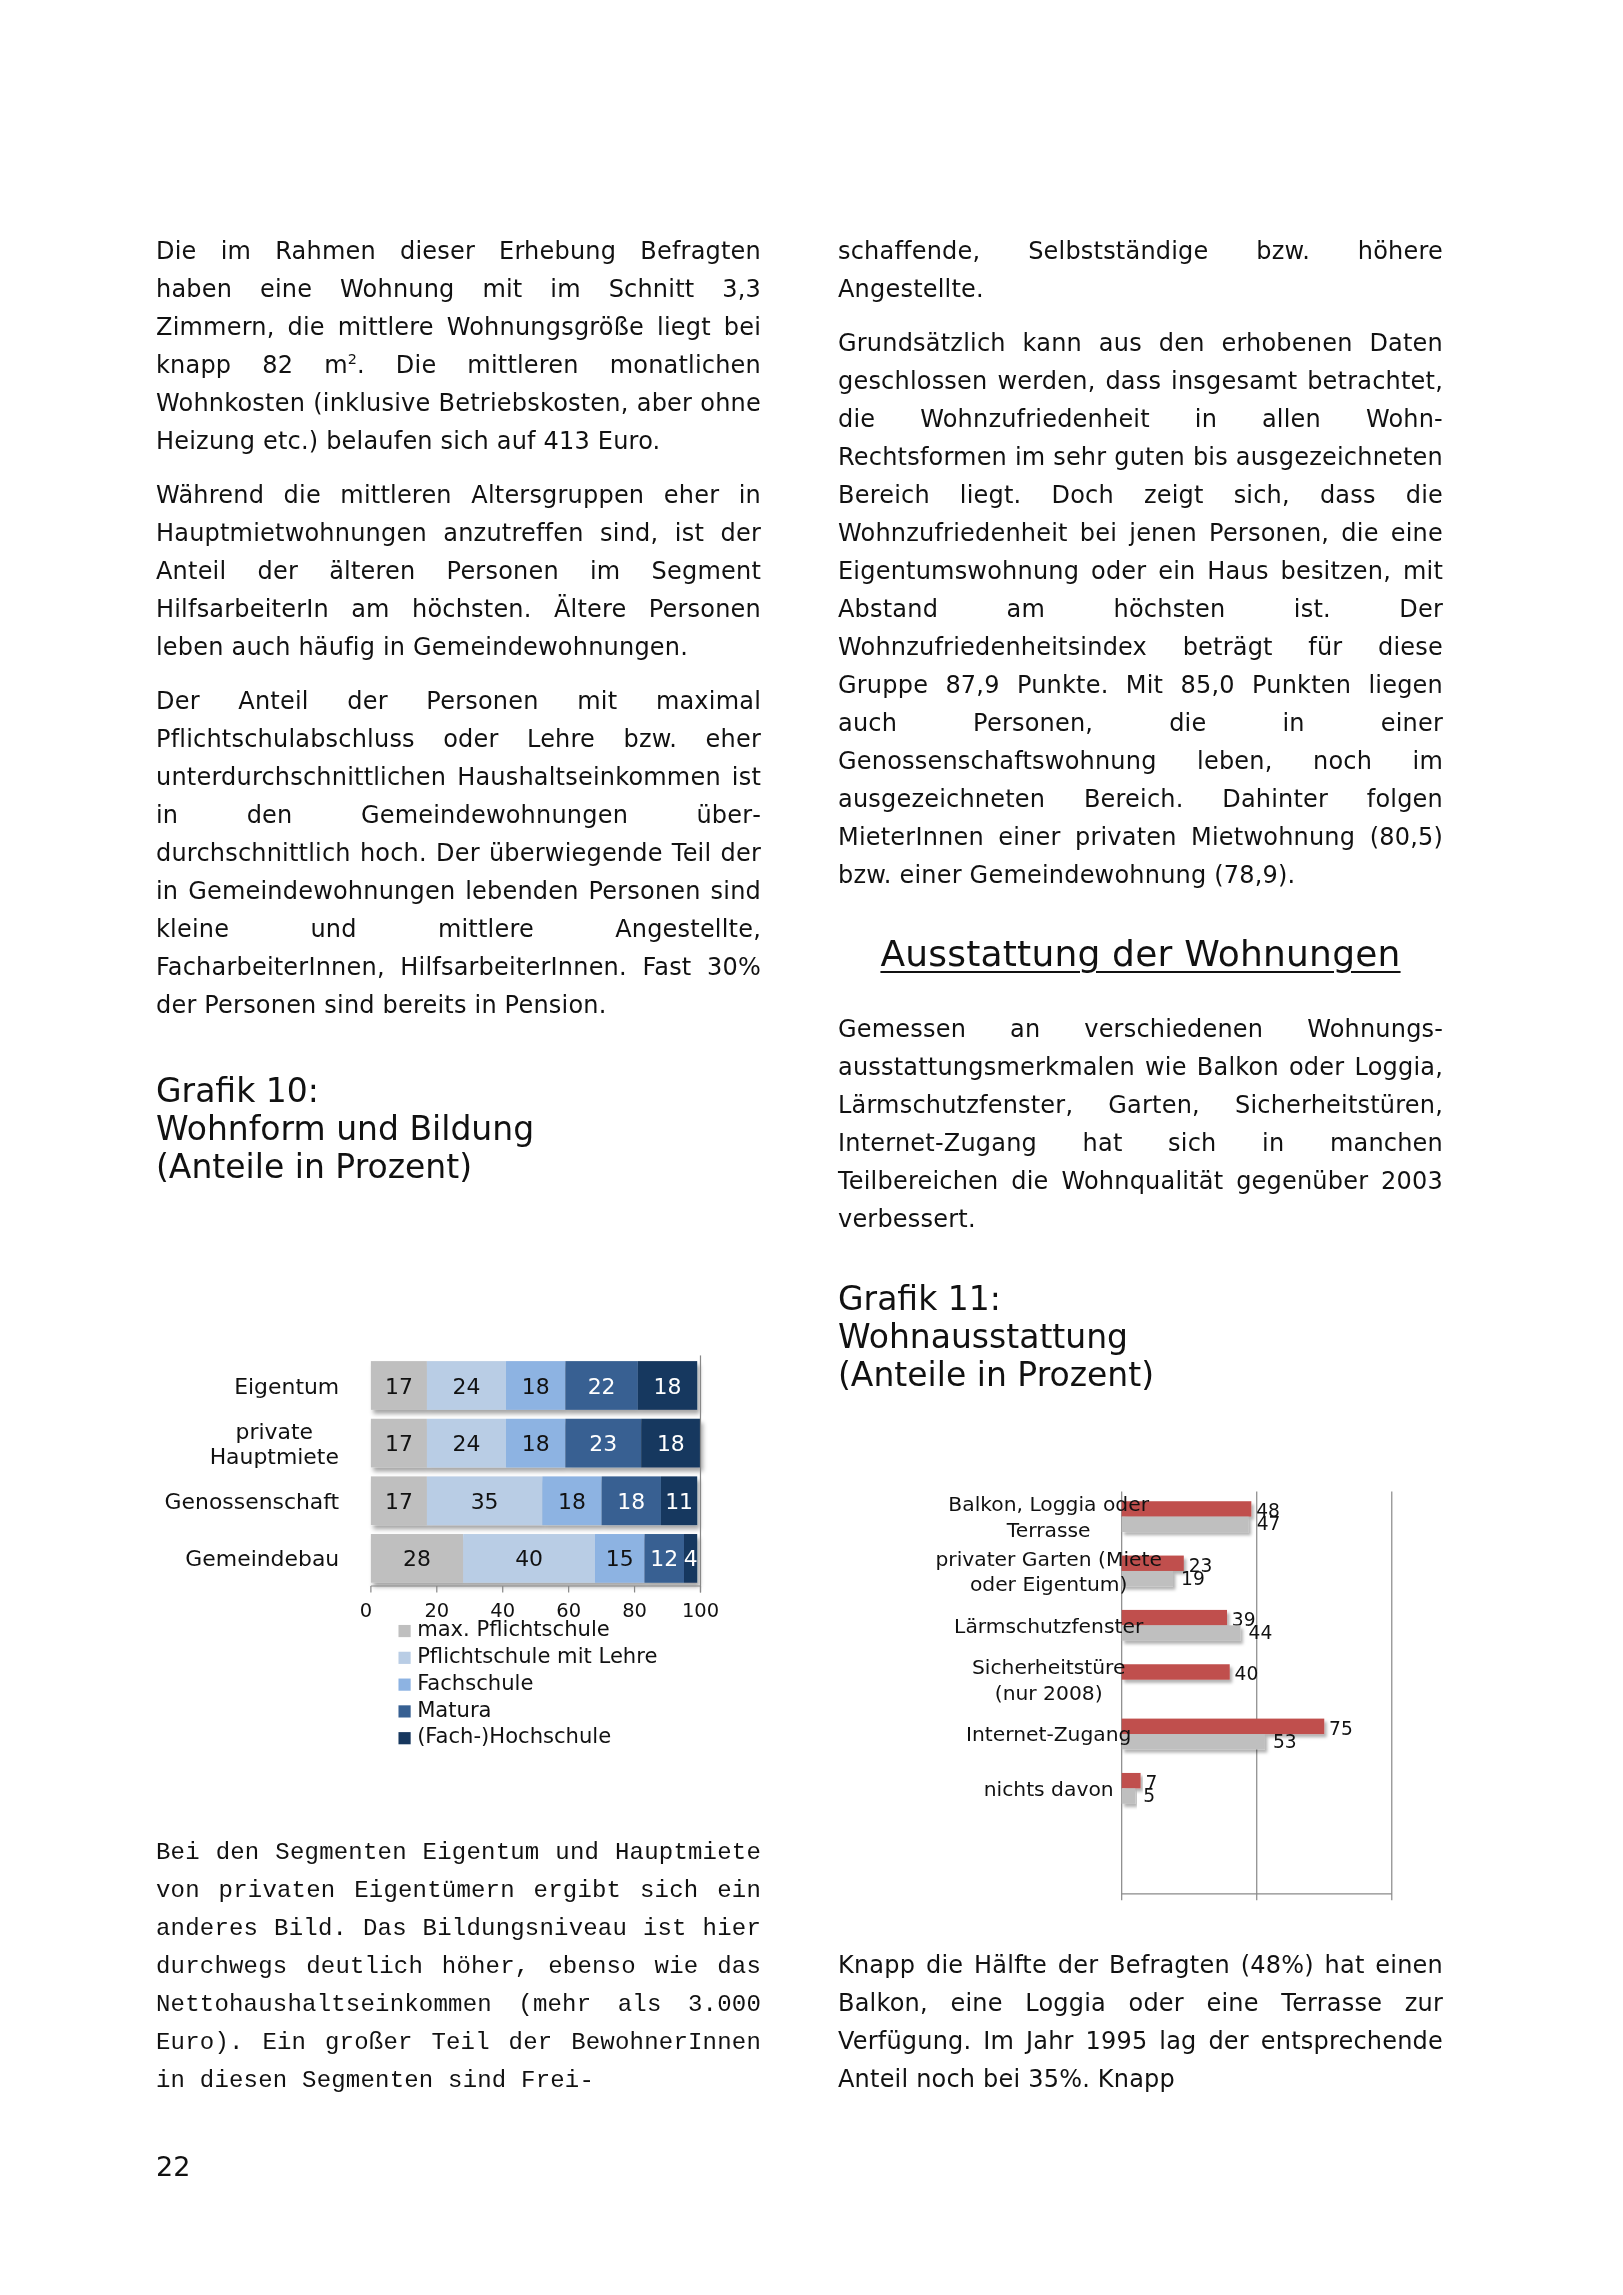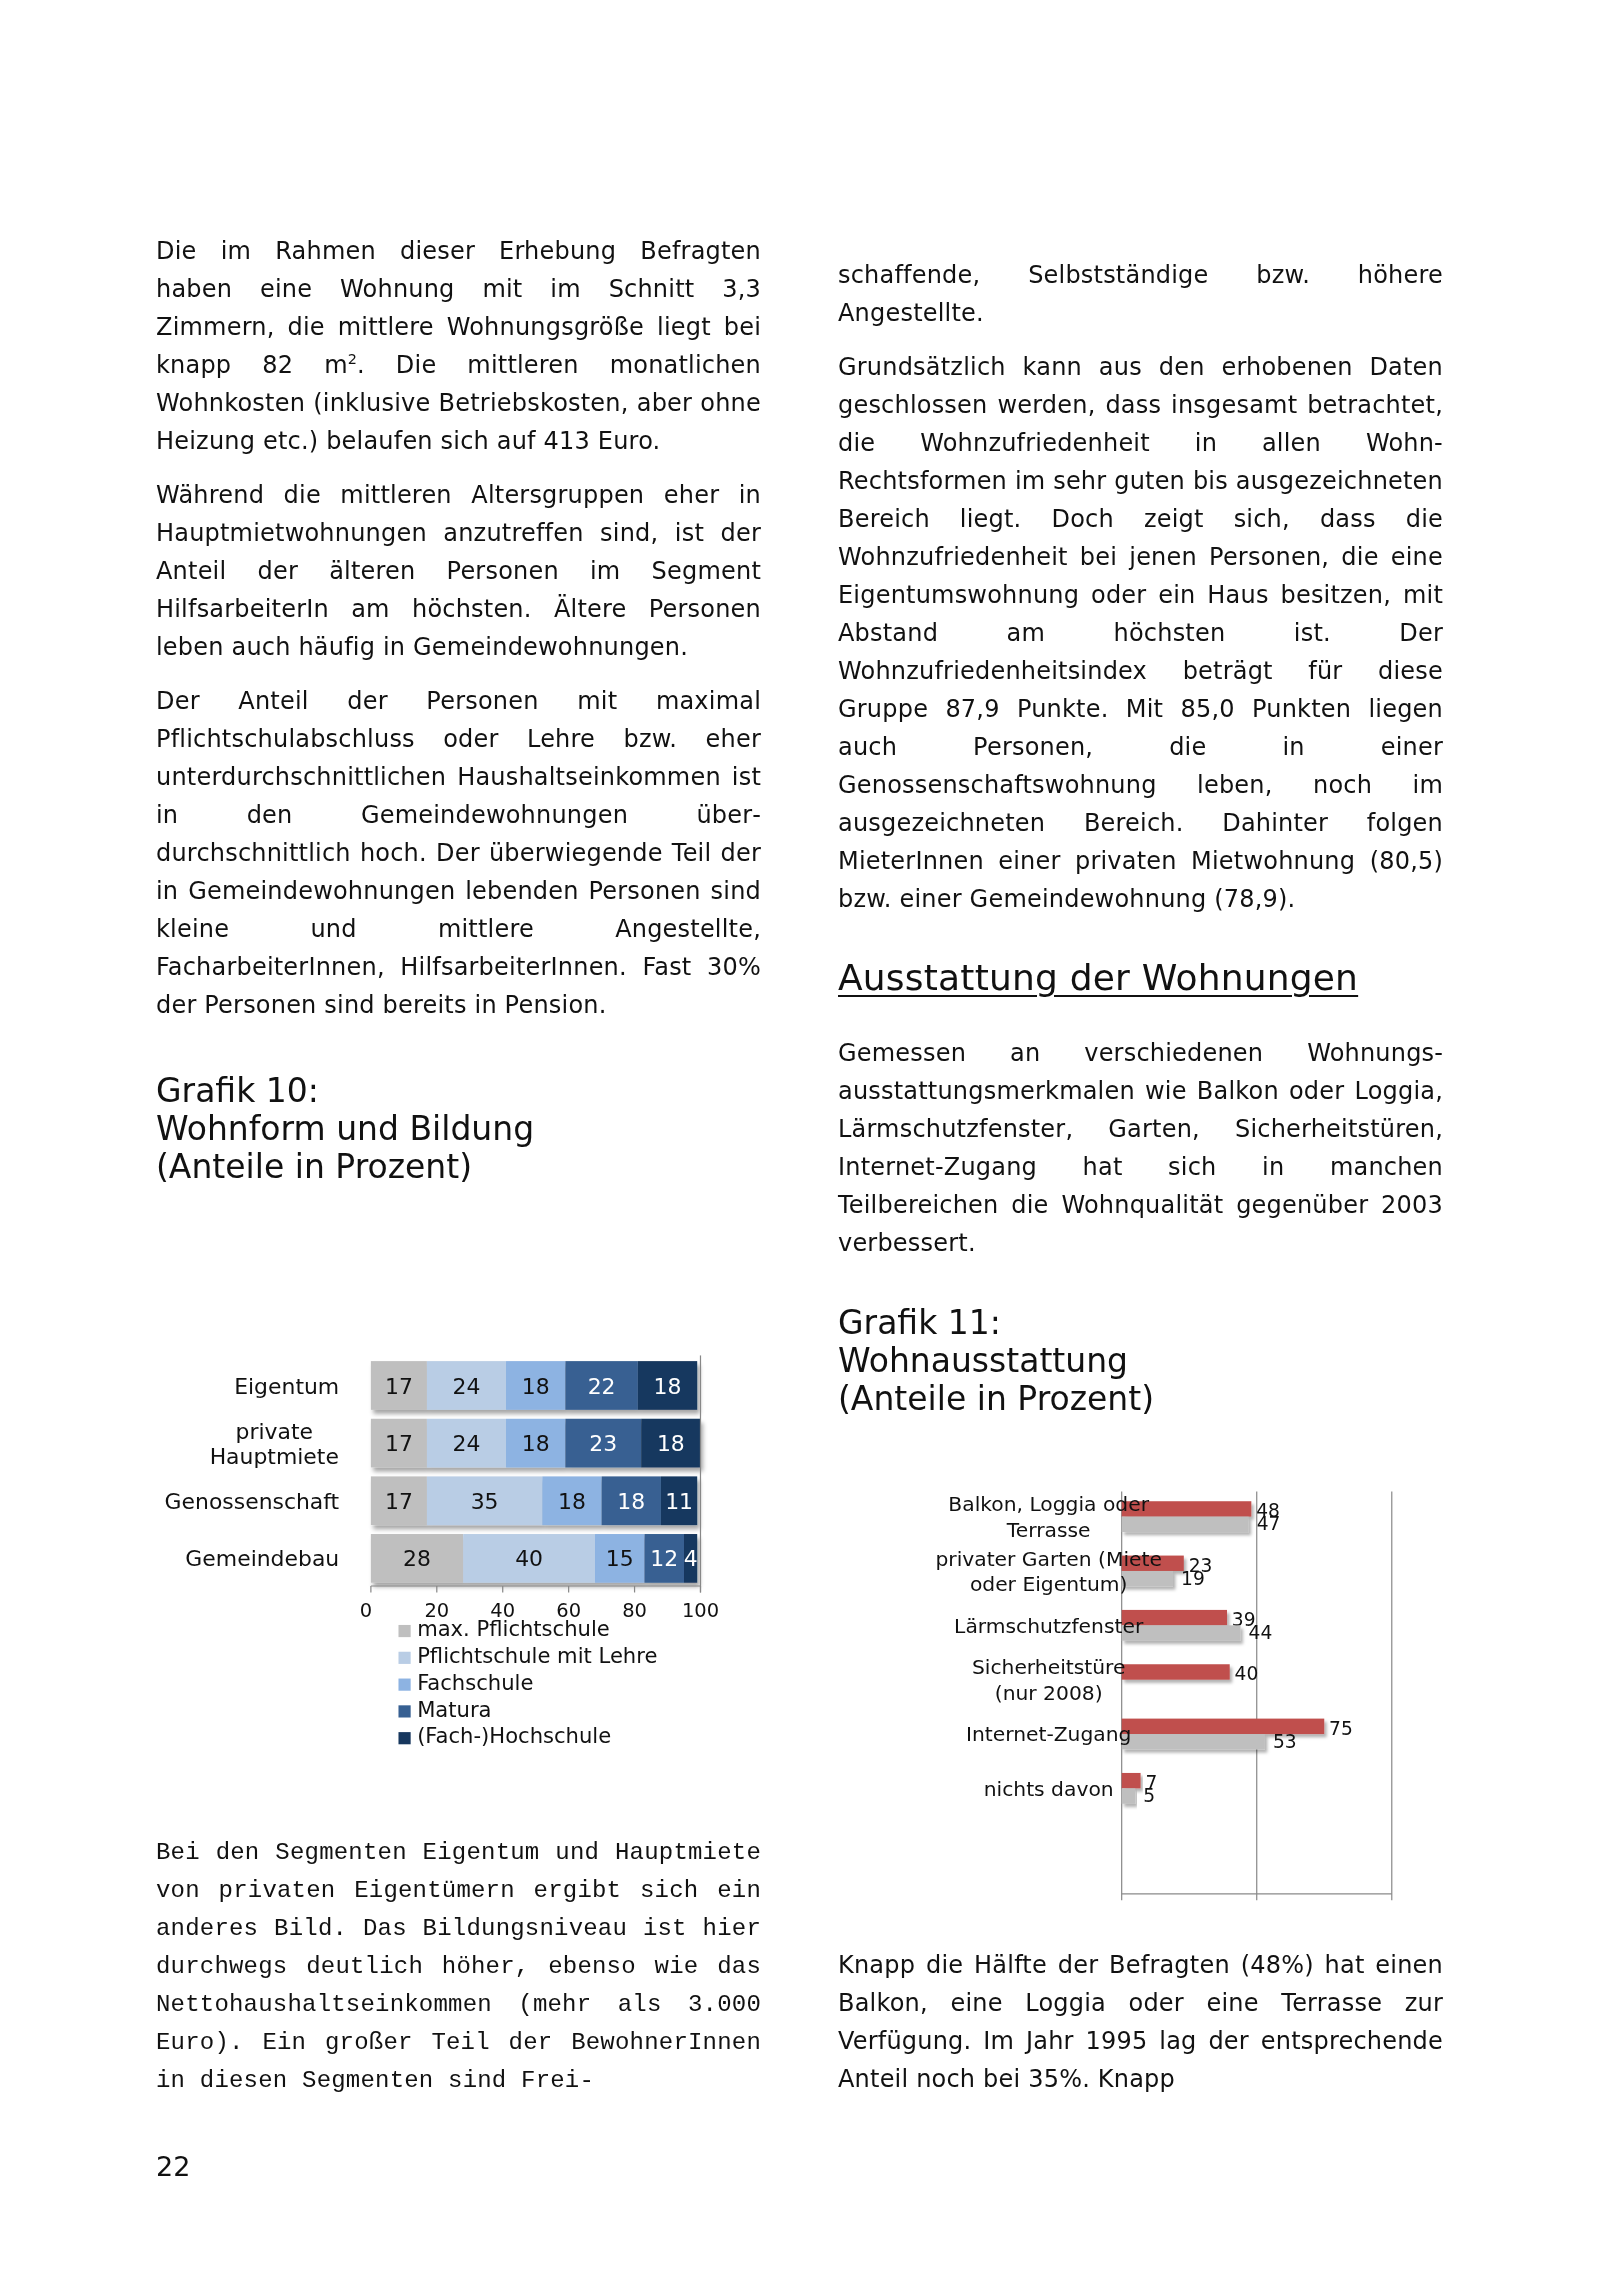--- a/index.html
+++ b/index.html
@@ -8,21 +8,21 @@
   .col { position: absolute; width: 605px; }
   #col-left { left: 156px; top: 232px; }
   #col-right { left: 838px; top: 232px; }
   p.para { margin: 0 0 16px 0; font-size: 24px; line-height: 38px; text-align: justify;
            hyphens: manual; letter-spacing: 0.2px; }
   sup { font-size: 60%; line-height: 0; }
   .cap { font-size: 33px; line-height: 38px; margin: 0; }
   .cap b { font-weight: normal; }
   h2.section { font-family: "DejaVu Sans", sans-serif; font-weight: normal; font-size: 36px;
                text-decoration: underline; text-underline-offset: 4.9px; text-decoration-thickness: 1.6px;
-               margin: 39px 0 36px 0; letter-spacing: 0.2px; }
+               margin: 39px 0 36px 0; letter-spacing: 0.2px; text-align: center; }
   .chart-svg text { font-family: "DejaVu Sans", sans-serif; }
   #page-number { position: absolute; left: 156px; top: 2151px; font-size: 27px; }
 </style>
 </head>
 <body>
 
 <div class="col" id="col-left">
   <p class="para"><span>Die im Rahmen dieser Erhebung Befragten haben eine Wohnung mit im Schnitt 3,3 Zimmern, die mittlere Wohnungsgröße liegt bei knapp 82 m</span><sup>2</sup><span>. Die mittleren mo­natlichen Wohnkosten (inklusive Betriebs­kosten, aber ohne Heizung etc.) belaufen sich auf 413 Euro.</span></p>
   <p class="para">Während die mittleren Altersgruppen eher in Hauptmietwohnungen anzutreffen sind, ist der Anteil der älteren Personen im Segment HilfsarbeiterIn am höchsten. Ältere Personen leben auch häufig in Gemeindewohnungen.</p>
   <p class="para">Der Anteil der Personen mit maximal Pflichtschulabschluss oder Lehre bzw. eher unterdurchschnittlichen Haushaltseinkom­men ist in den Gemeindewohnungen über­durchschnittlich hoch. Der überwiegende Teil der in Gemeindewohnungen lebenden Personen sind kleine und mittlere Ange­stellte, FacharbeiterInnen, HilfsarbeiterIn­nen. Fast 30% der Personen sind bereits in Pension.</p>
@@ -116,21 +116,21 @@
     <text x="334" y="475" font-size="26" fill="#111">Matura</text>
     <rect x="311" y="494" width="15" height="15" fill="#17375e"></rect>
     <text x="334" y="508" font-size="26" fill="#111">(Fach-)Hochschule</text>
   </svg>
 
 <div class="col" style="left:156px; top:1834px;font-family:Liberation Mono, monospace;">
   <p class="para">Bei den Segmenten Eigentum und Haupt­miete von privaten Eigentümern ergibt sich ein anderes Bild. Das Bildungsniveau ist hier durchwegs deutlich höher, ebenso wie das Nettohaushaltseinkommen (mehr als 3.000 Euro). Ein großer Teil der Bewohne­rInnen in diesen Segmenten sind Frei-</p>
 </div>
 
 <div class="col" id="col-right">
-  <p class="para" style="text-align-last: left; margin-top: 24px;">schaffende, Selbstständige bzw. höhere Angestellte.</p>
+  <p class="para" style="text-align-last: left;">schaffende, Selbstständige bzw. höhere Angestellte.</p>
   <p class="para">Grundsätzlich kann aus den erhobenen Daten geschlossen werden, dass insgesamt betrachtet, die Wohnzufriedenheit in allen Wohn-Rechtsformen im sehr guten bis ausgezeichneten Bereich liegt. Doch zeigt sich, dass die Wohnzufriedenheit bei jenen Personen, die eine Eigentumswohnung oder ein Haus besitzen, mit Abstand am höchsten ist. Der Wohnzufriedenheitsindex beträgt für diese Gruppe 87,9 Punkte. Mit 85,0 Punkten liegen auch Personen, die in einer Genossenschaftswohnung leben, noch im ausgezeichneten Bereich. Dahinter folgen MieterInnen einer privaten Miet­wohnung (80,5) bzw. einer Gemeindewoh­nung (78,9).</p>
   <h2 class="section">Ausstattung der Wohnungen</h2>
   <p class="para">Gemessen an verschiedenen Wohnungs­ausstattungsmerkmalen wie Balkon oder Loggia, Lärmschutzfenster, Garten, Sicher­heitstüren, Internet-Zugang hat sich in manchen Teilbereichen die Wohnqualität gegenüber 2003 verbessert.</p>
   <div style="height:26px"></div>
   <p class="cap">Grafik 11:</p>
   <p class="cap"><b>Wohnausstattung</b></p>
   <p class="cap">(Anteile in Prozent)</p>
 </div>
 
 <svg id="chart2" class="chart-svg" style="position:absolute; left:836px; top:1485px;" width="633" height="438" viewBox="0 0 780 540">

